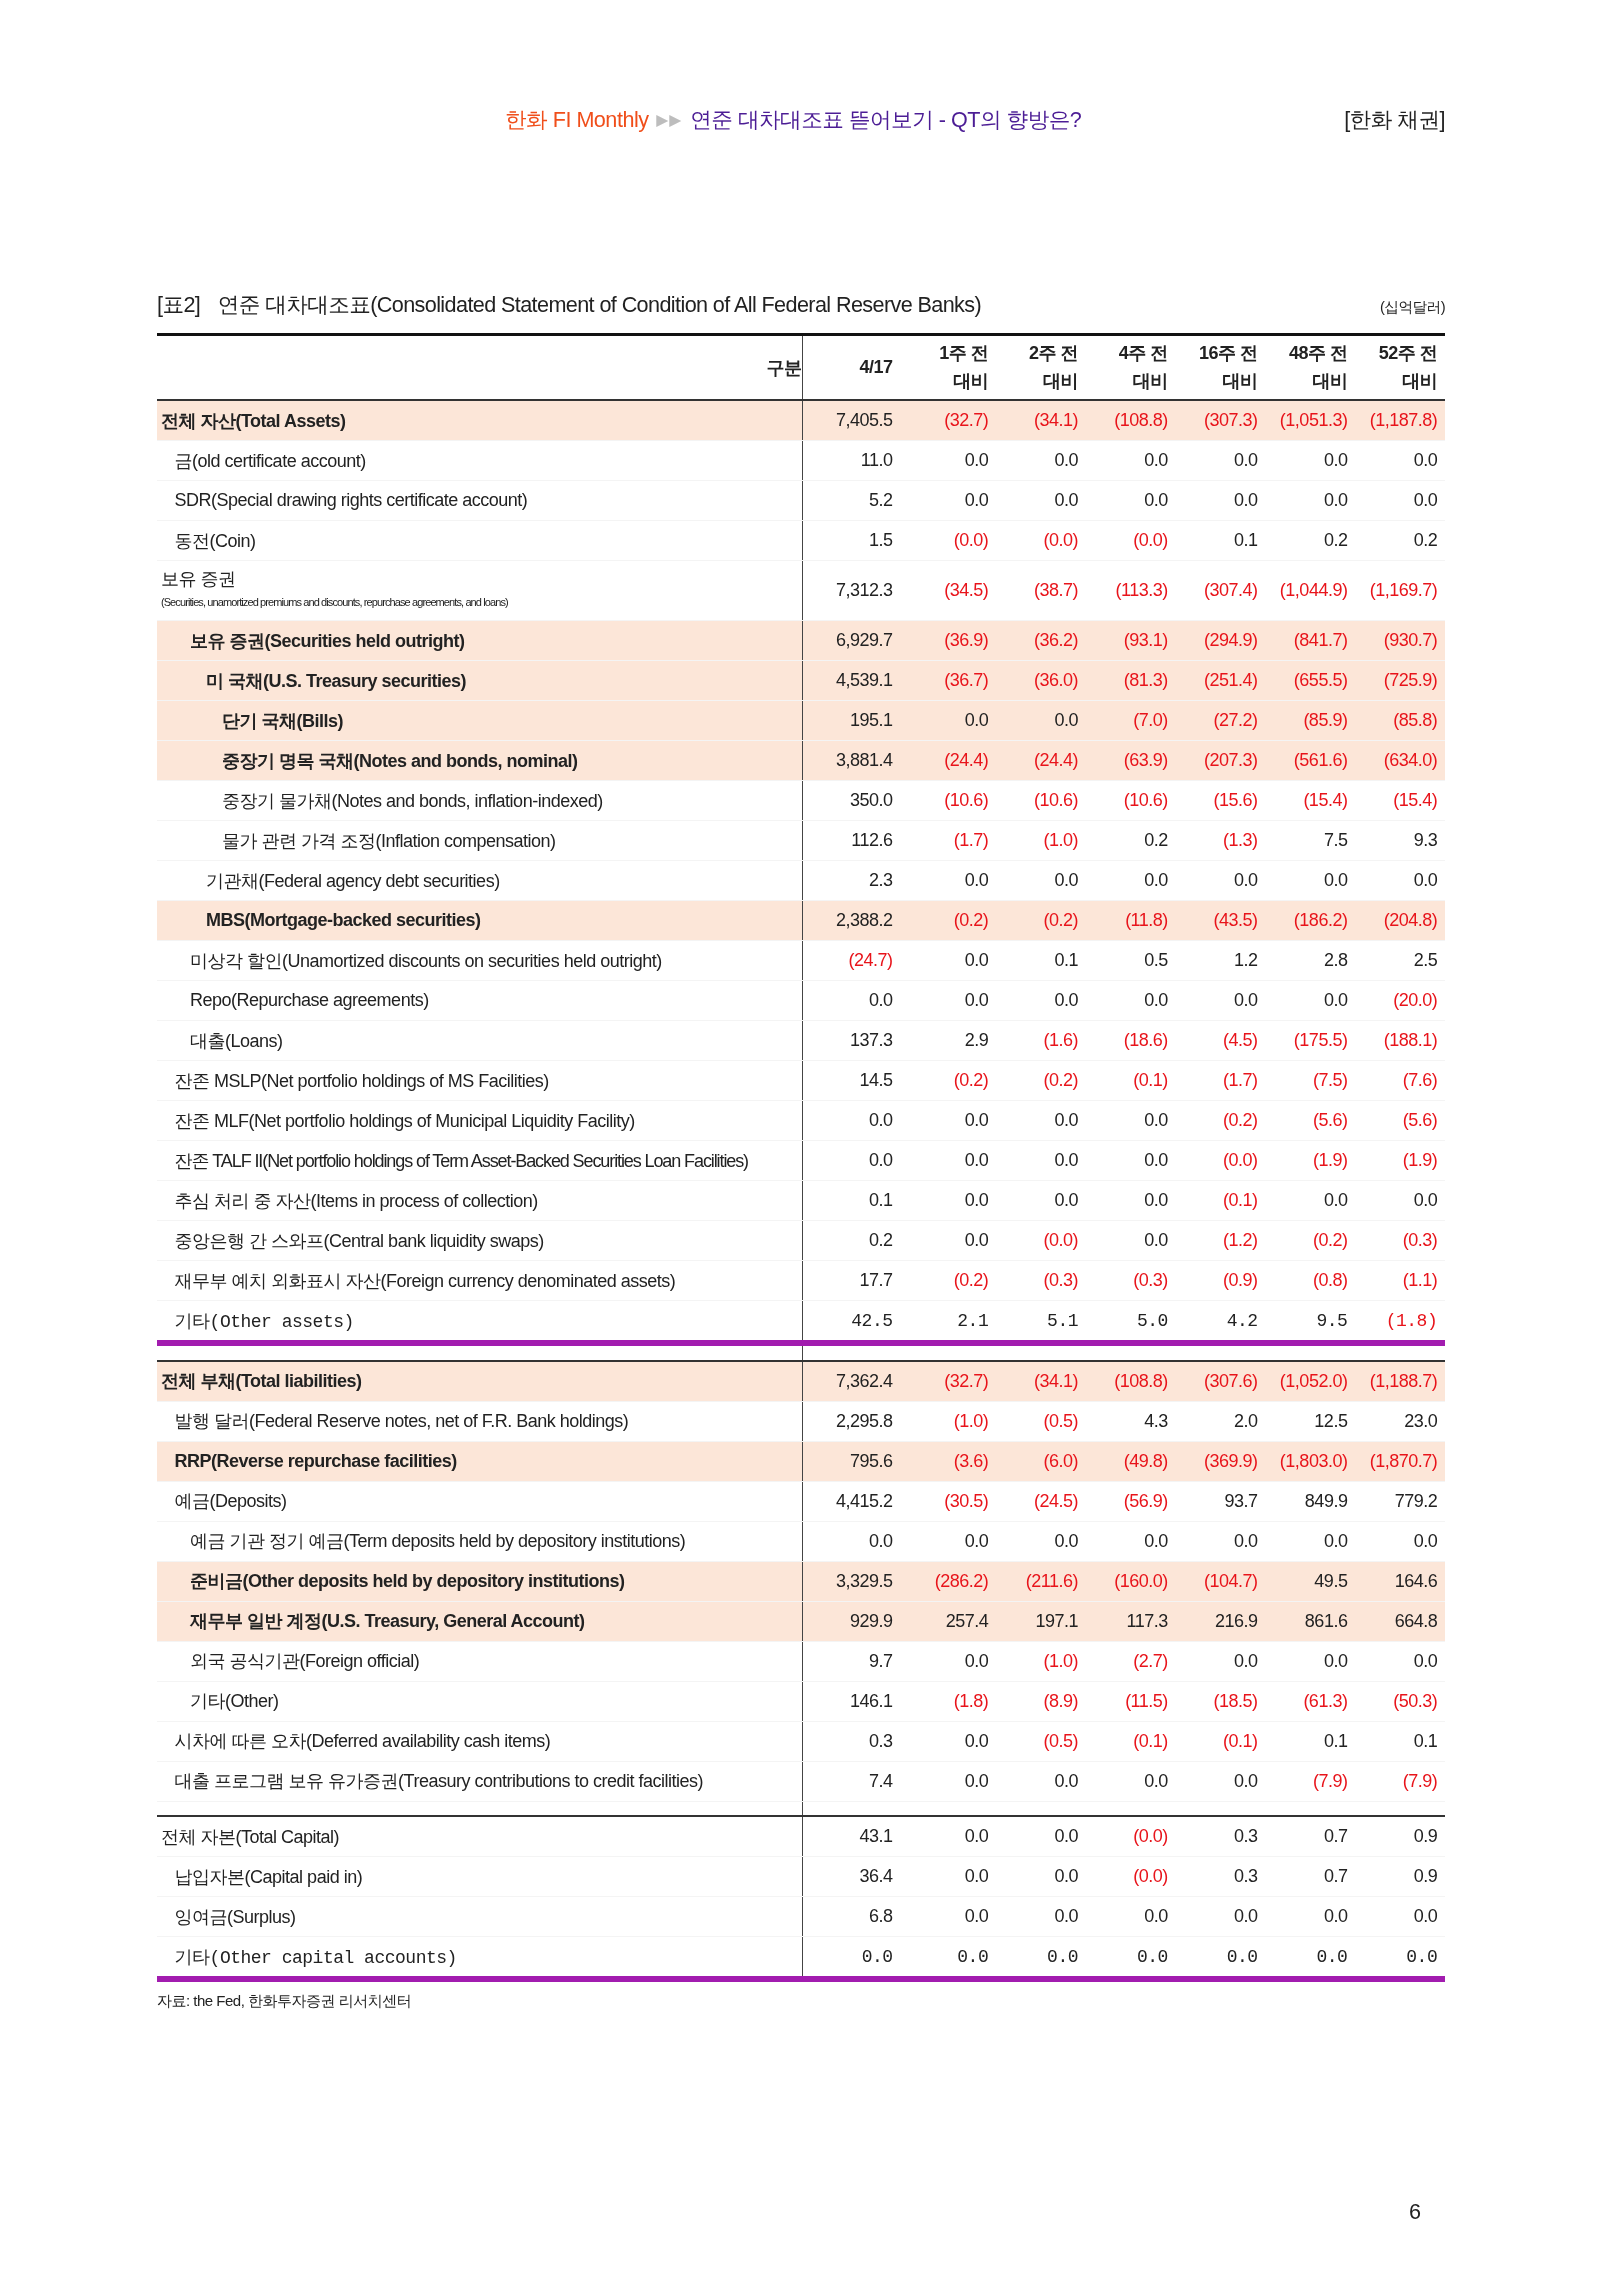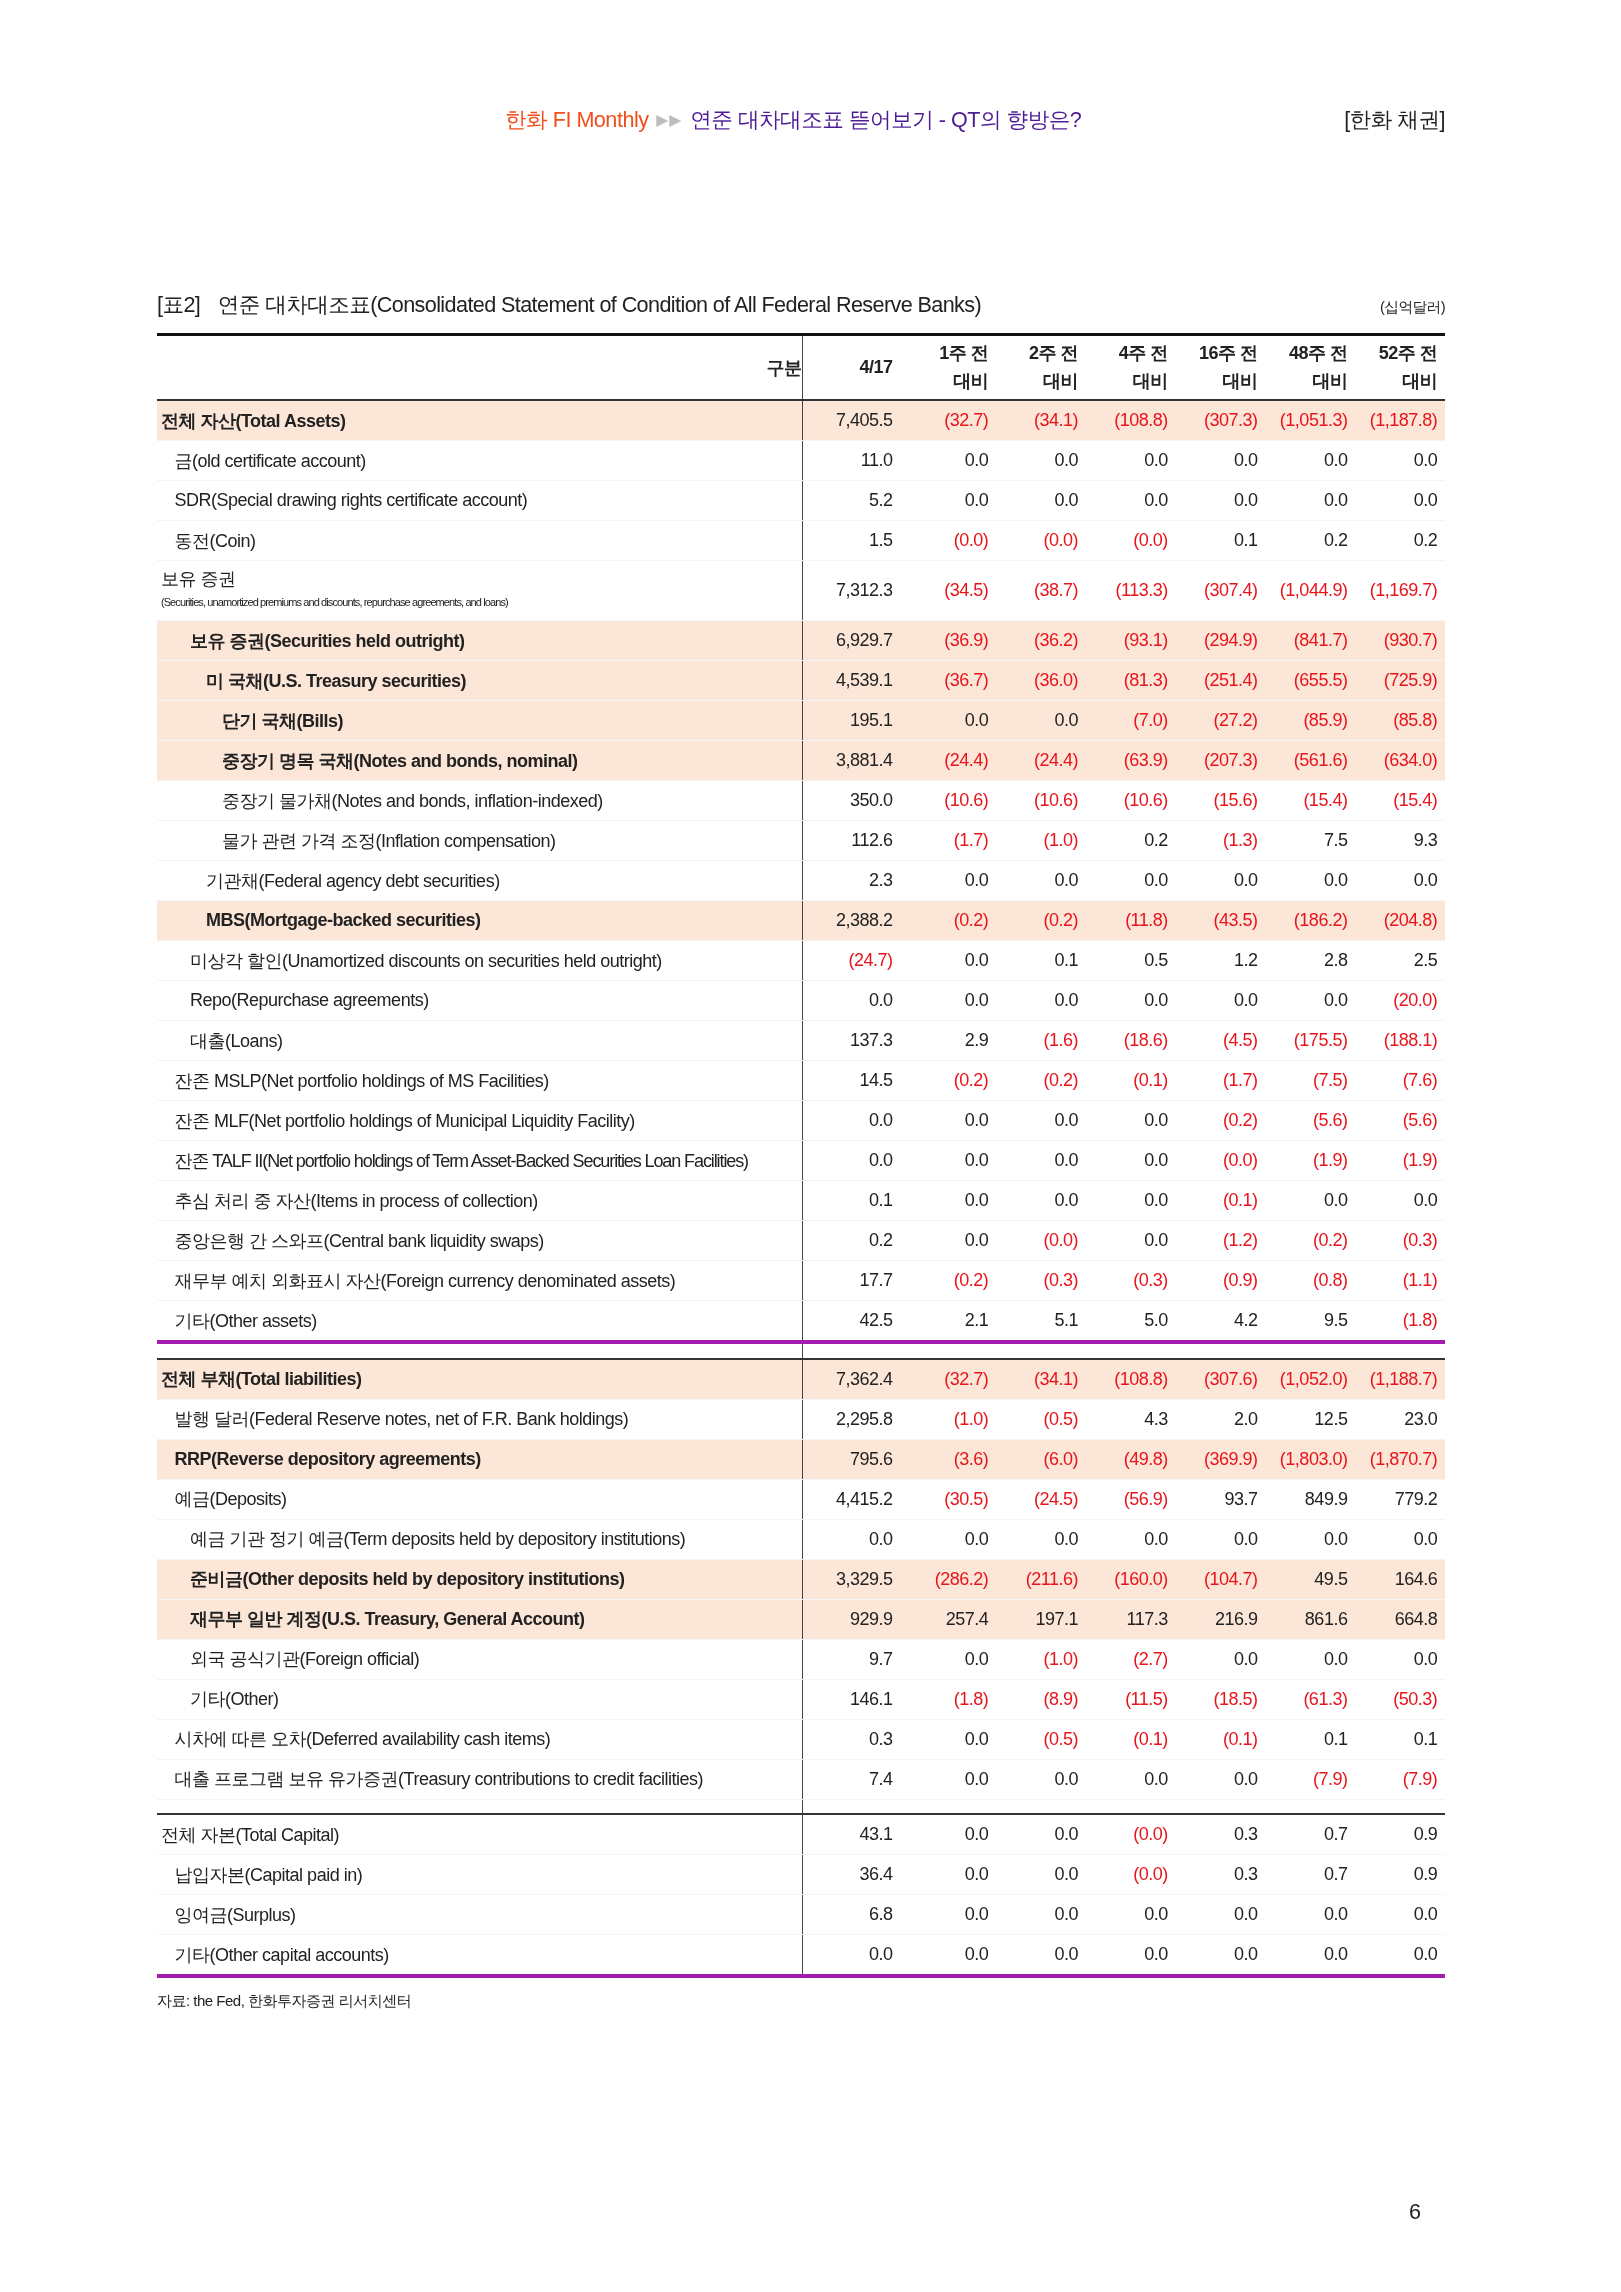--- a/index.html
+++ b/index.html
@@ -36,21 +36,21 @@
   table.bs thead th.date { text-align: right; padding-right: 13.7px; border-left: 1.5px solid #444; width: 90px; }
   table.bs thead th.chg { text-align: right; padding-right: 7.8px; width: 82px; line-height: 27.4px; }
   table.bs td.lbl { text-align: left; padding-left: 3.9px; white-space: nowrap; }
   table.bs td.v { text-align: right; padding-right: 7.8px; white-space: nowrap; }
   table.bs td.v0 { text-align: right; padding-right: 13.7px; border-left: 1.5px solid #444; white-space: nowrap; }
   table.bs tr.hl td { background: #fce6d8; }
   table.bs tr.bold td.lbl { font-weight: bold; }
   table.bs tr td { border-bottom: 1px solid #f4f4f4; }
   table.bs tr.tall td { height: 59px; }
   table.bs tr.tall .sub { font-size: 11px; letter-spacing: -0.9px; display: block; line-height: 23.5px; }
-  table.bs tr.sectend td { border-bottom: 4px solid #a21caf; }
+  table.bs tr.sectend td { border-bottom: 6px solid #a21caf; font-family: Liberation Mono, monospace; }
   table.bs tr.gap td { height: 13.7px; border-bottom: 2px solid #333; background: #fff; }
   table.bs tr.gap td.v0 { border-left: 1.5px solid #444; }
   .neg { color: #e8141b; }
   .i0 { padding-left: 3.9px !important; }
   .i1 { padding-left: 17.6px !important; }
   .i2 { padding-left: 33px !important; }
   .i3 { padding-left: 49px !important; }
   .i4 { padding-left: 65px !important; }
 
   .source {
@@ -344,21 +344,21 @@
         <td class="lbl i1"><span>발행 달러(Federal Reserve notes, net of F.R. Bank holdings)</span></td>
         <td class="v0">2,295.8</td>
         <td class="v neg">(1.0)</td>
         <td class="v neg">(0.5)</td>
         <td class="v">4.3</td>
         <td class="v">2.0</td>
         <td class="v">12.5</td>
         <td class="v">23.0</td>
       </tr>
       <tr class="hl bold">
-        <td class="lbl i1"><span>RRP(Reverse depository agreements)</span></td>
+        <td class="lbl i1"><span>RRP(Reverse repurchase facilities)</span></td>
         <td class="v0">795.6</td>
         <td class="v neg">(3.6)</td>
         <td class="v neg">(6.0)</td>
         <td class="v neg">(49.8)</td>
         <td class="v neg">(369.9)</td>
         <td class="v neg">(1,803.0)</td>
         <td class="v neg">(1,870.7)</td>
       </tr>
       <tr class="">
         <td class="lbl i1"><span>예금(Deposits)</span></td>

